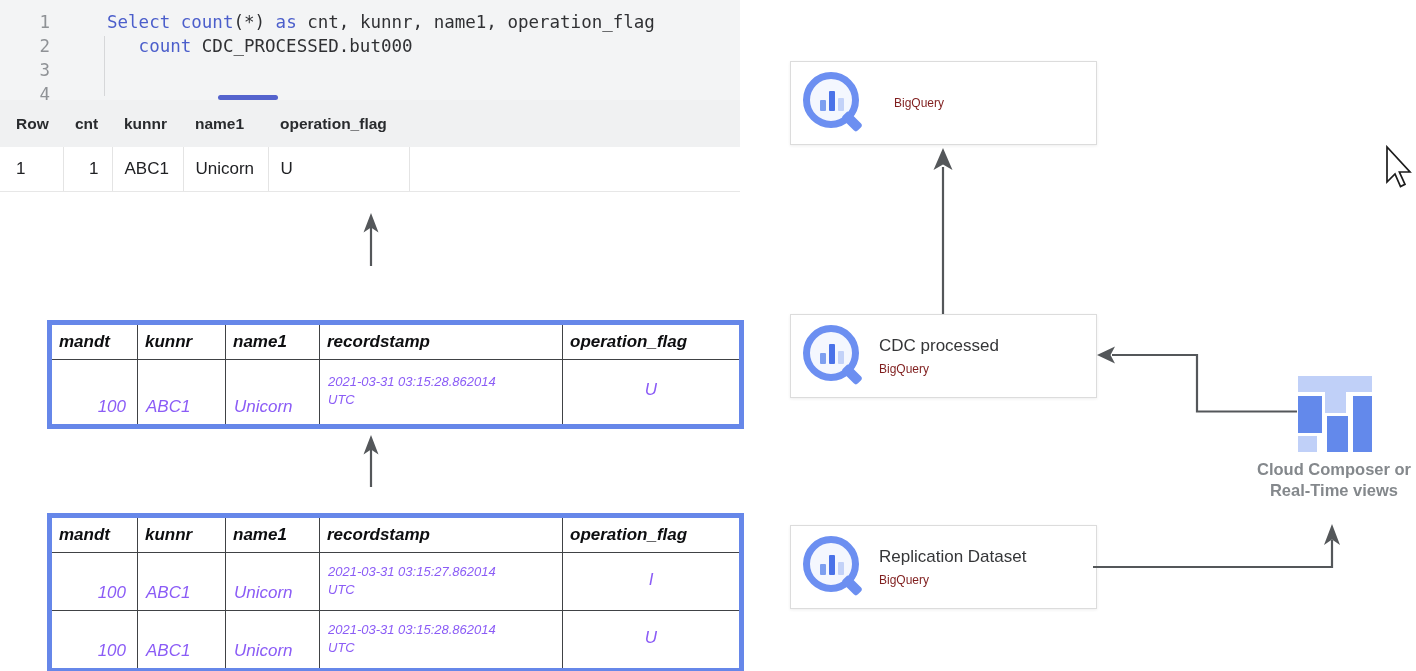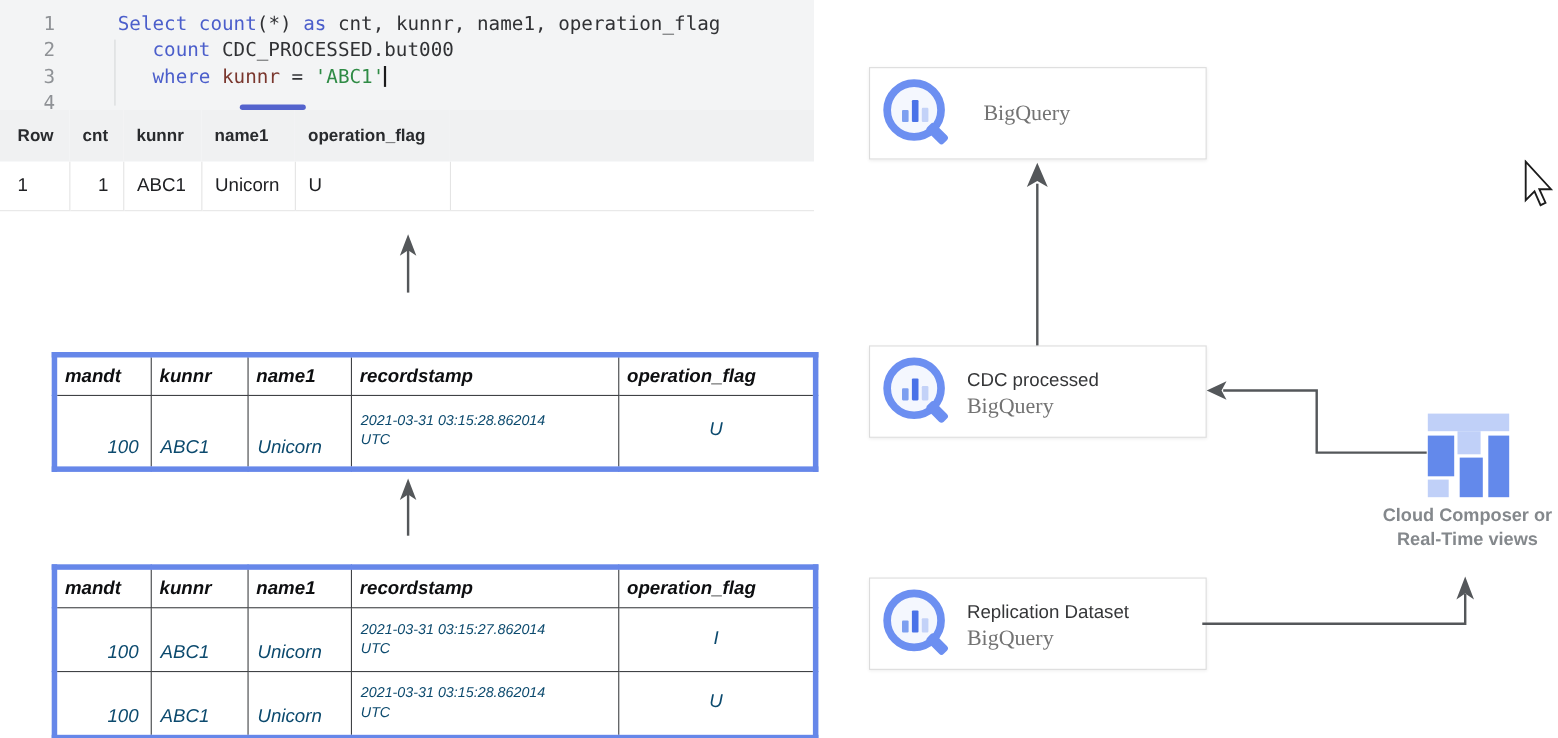--- a/index.html
+++ b/index.html
@@ -40,35 +40,35 @@
   
   table.blue-table{position:absolute;left:47px;width:692px;border-collapse:collapse;table-layout:fixed;
                    background:#fff;border:5px solid var(--table-border-blue,#6687e9);}
   table.blue-table col:nth-child(1){width:88px;}  table.blue-table col:nth-child(2){width:88px;}
   table.blue-table col:nth-child(3){width:94px;}  table.blue-table col:nth-child(4){width:243px;}
   table.blue-table col:nth-child(5){width:179px;}
   table.blue-table th,
   table.blue-table td{border:1.5px solid var(--table-grid,#404245);font-style:italic;}
   table.blue-table th{height:26px;padding:4px 7px;text-align:left;vertical-align:middle;
                       font-size:17px;font-weight:bold;color:#0d0e10;}
-  table.blue-table td{font-size:17px;color:#0c4a6e;vertical-align:bottom;padding:3px 8px 7px;}
+  table.blue-table td{font-size:17px;color:#8b5cf6;vertical-align:bottom;padding:3px 8px 7px;}
   table.blue-table td:nth-child(1){text-align:right;padding-right:11px;}
   table.blue-table td:nth-child(4){font-size:13px;line-height:1.35;vertical-align:middle;
                                    white-space:pre-line;padding-bottom:5px;}
   table.blue-table td:nth-child(5){text-align:center;vertical-align:middle;}
   #cdc-table{top:320px;}  #cdc-table td{height:54px;}
   #replication-table{top:513px;} #replication-table td{height:47px;}
 
   
   .node-card{position:absolute;left:790px;width:307px;height:84px;background:#fff;box-sizing:border-box;
              border:1px solid #dcdcdc;box-shadow:0 1px 3px rgba(0,0,0,.07);display:flex;align-items:center;}
   #card-sap{top:61px;} #card-cdc{top:314px;} #card-repl{top:525px;}
   .node-text{margin-left:13px;width:186px;}
   .node-title{font-size:17px;color:#353638;line-height:26px;}
-  .node-subtitle{font-size:20px;color:#737373;line-height:21px;font-family:Liberation Serif, serif;}
+  .node-subtitle{font-size:12px;color:#7f1d1d;line-height:21px;}
   #card-sap .node-subtitle{padding-left:15px;}
 
   
   .bq-icon{position:relative;flex:none;width:64px;height:64px;margin-left:11px;}
   .bq-lens{position:absolute;left:1px;top:1px;width:42px;height:42px;border-radius:50%;
            border:7.5px solid var(--bq-icon-blue,#6c8ff1);background:#f4f7fe;}
   .bq-handle{position:absolute;left:45px;top:40px;width:10px;height:21px;border-radius:3px;
              background:var(--bq-icon-blue,#6c8ff1);transform:rotate(-45deg);}
   .bq-bar{position:absolute;width:6px;border-radius:1px;}
   .bq-bar.b1{left:18px;top:29px;height:11px;background:var(--bq-bar-medium,#7d9ff0);}
@@ -105,21 +105,20 @@
         <div class="code-line">
           <span class="line-num">1</span>
           <span class="line-text"><span class="tok-keyword">Select</span><span class="tok-plain"> </span><span class="tok-keyword">count</span><span class="tok-plain">(*)</span><span class="tok-plain"> </span><span class="tok-keyword">as</span><span class="tok-plain"> cnt, kunnr, name1, operation_flag</span></span>
         </div>
         <div class="code-line">
           <span class="line-num">2</span>
           <span class="line-text"><span class="tok-plain">   </span><span class="tok-keyword">count</span><span class="tok-plain"> CDC_PROCESSED.but000</span></span>
         </div>
         <div class="code-line">
           <span class="line-num">3</span>
-          <span class="line-text"><span class="tok-plain">   </span><span class="tok-keyword">where</span><span class="tok-plain"> </span><span class="tok-column_ref">kunnr</span><span class="tok-plain"> = </span><span class="tok-string">'ABC1'</span><span class="caret"></span></span>
         </div>
         <div class="code-line">
           <span class="line-num">4</span>
           <span class="line-text"></span>
         </div>
       </div>
     <div class="indent-guide"></div>
     <div class="editor-scrollbar"></div>
   </div>
 

